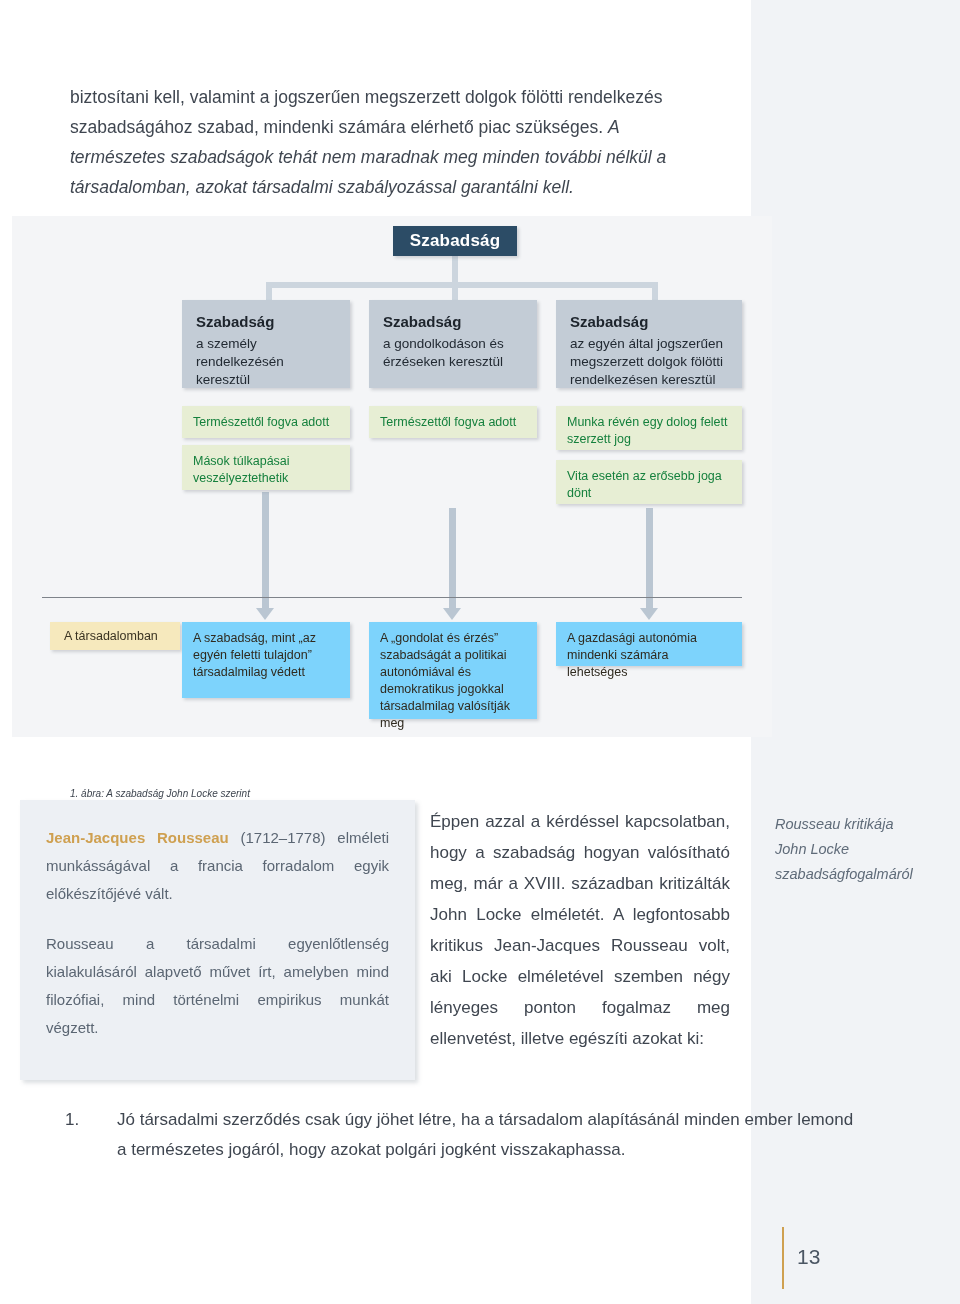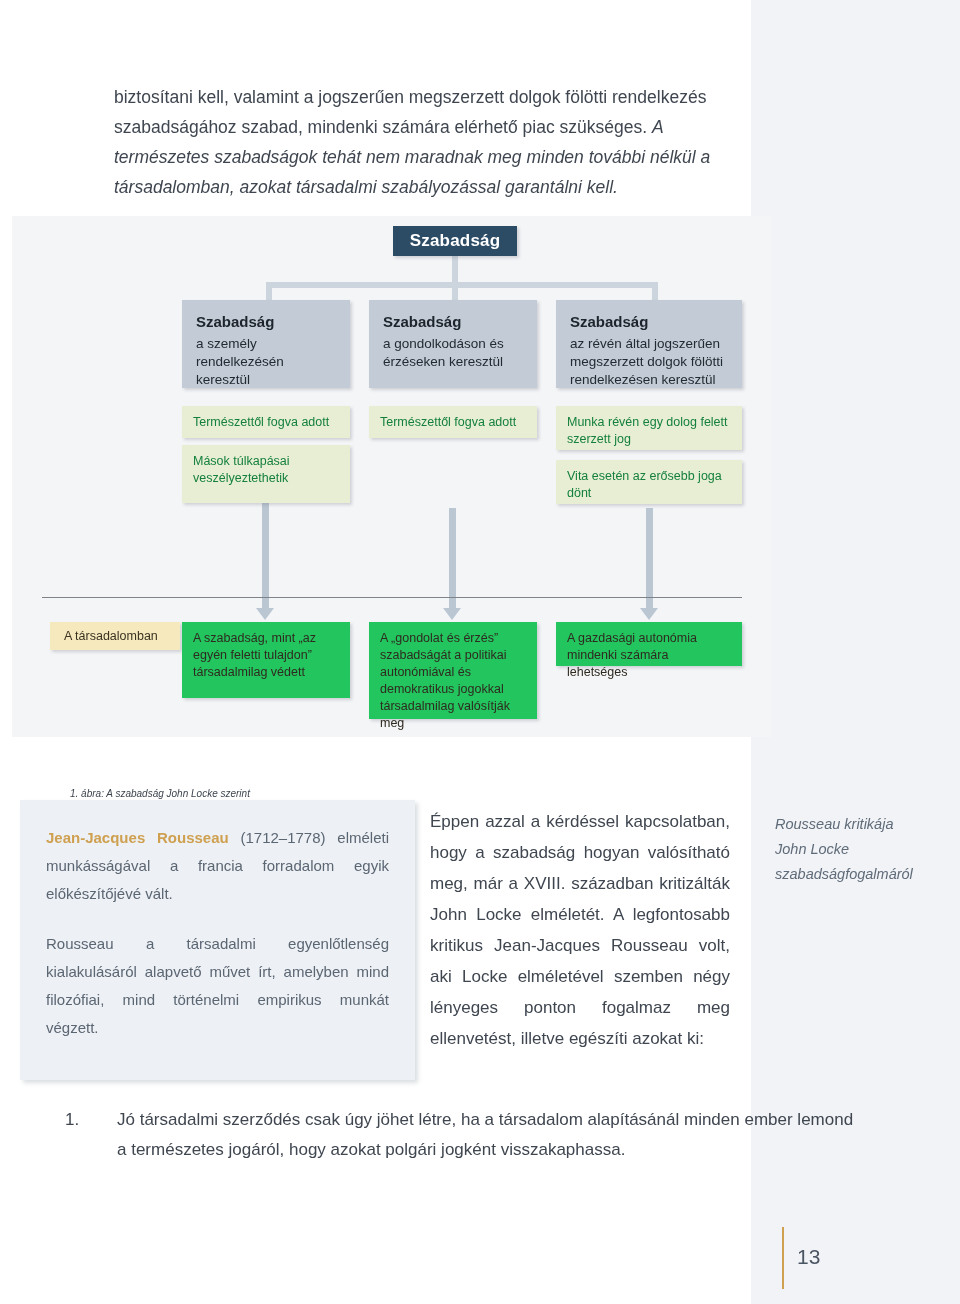--- a/index.html
+++ b/index.html
@@ -15,21 +15,21 @@
   
   .right-tint{
     position:absolute; left:751px; top:0; width:209px; height:1304px;
     background:#f1f3f6;
   }
   .page{ position:absolute; inset:0; }
 
   
   .intro{
     position:absolute; left:70px; top:82px; width:630px;
-    font-size:17.5px; line-height:30px; color:#3f4650;margin-left:44px;
+    font-size:17.5px; line-height:30px; color:#3f4650;
   }
   .intro .ital{ font-style:italic; }
 
   
   .diagram{
     position:absolute; left:12px; top:216px; width:760px; height:521px;
     background:#f4f5f7;
   }
   .dgm-inner{ position:absolute; inset:0; }
 
@@ -72,21 +72,21 @@
     left:38px; top:190px; width:130px; height:42px;
     padding:7px 10px; font-size:12.5px; line-height:16px;
     z-index:3;
   }
   .g{
     background:#e7eed4; color:#15803d;
     padding:8px 11px; font-size:12.5px; line-height:17px;
     z-index:3;
   }
   .g1{ left:170px; top:190px; width:168px; height:32px; }
-  .g2{ left:170px; top:229px; width:168px; height:58px; }
+  .g2{ left:170px; top:229px; width:168px; height:45px; }
   .g3{ left:357px; top:190px; width:168px; height:32px; }
   .g4{ left:544px; top:190px; width:186px; height:44px; }
   .g5{ left:544px; top:244px; width:186px; height:44px; }
 
   
   .mid{
     position:absolute; left:60px; top:328px; width:640px;
     text-align:center; z-index:4;
   }
   .mid .m1{ font-weight:bold; font-size:16.5px; color:#21272f; line-height:22px;}
@@ -106,21 +106,21 @@
   }
 
   
   .ytag{
     background:#f6e9bd; color:#3a3322;
     left:38px; top:406px; width:130px; height:28px;
     padding:6px 14px; font-size:12.5px; line-height:16px;
     z-index:3;
   }
   .y{
-    background:#22c55e; color:#2f2a1f;
+    background:#7dd3fc; color:#2f2a1f;
     padding:8px 11px; font-size:12.5px; line-height:17px;
     z-index:3;
   }
   .y1{ left:170px; top:406px; width:168px; height:76px; }
   .y2{ left:357px; top:406px; width:168px; height:97px; }
   .y3{ left:544px; top:406px; width:186px; height:44px; }
 
   
   .figcap{
     position:absolute; left:70px; top:752px;
@@ -194,21 +194,21 @@
       <div class="box b1 b1a">
         <b>Szabadság</b>
         <span>a személy rendelkezésén keresztül</span>
       </div>
       <div class="box b1 b1b">
         <b>Szabadság</b>
         <span>a gondolkodáson és érzéseken keresztül</span>
       </div>
       <div class="box b1 b1c">
         <b>Szabadság</b>
-        <span>az révén által jogszerűen megszerzett dolgok fölötti rendelkezésen keresztül</span>
+        <span>az egyén által jogszerűen megszerzett dolgok fölötti rendelkezésen keresztül</span>
       </div>
 
       <div class="box g g1">Természettől fogva adott</div>
       <div class="box g g2">Mások túlkapásai veszélyeztethetik</div>
       <div class="box g g3">Természettől fogva adott</div>
       <div class="box g g4">Munka révén egy dolog felett szerzett jog</div>
       <div class="box g g5">Vita esetén az erősebb joga dönt</div>
 
       <div class="arrowline" style="left:250px; top:276px; height:116px;"></div>
       <div class="arrowhead" style="left:244px; top:392px;"></div>

